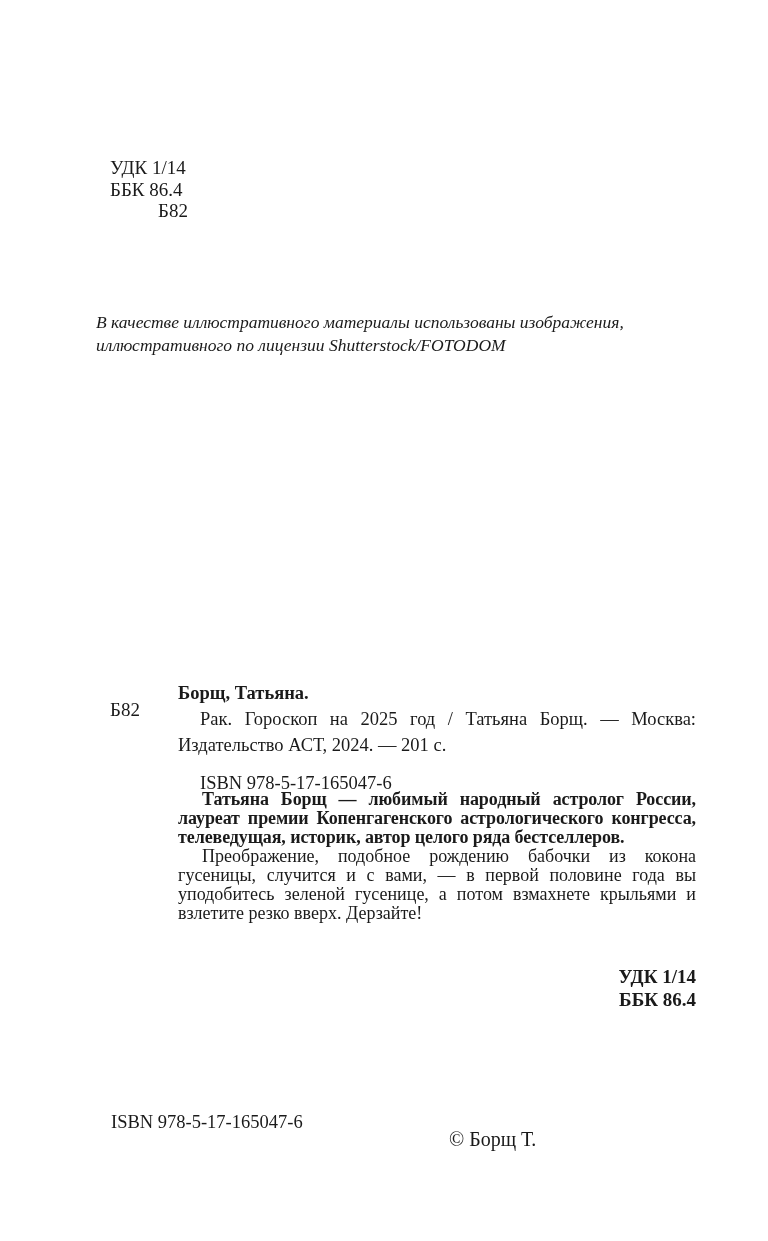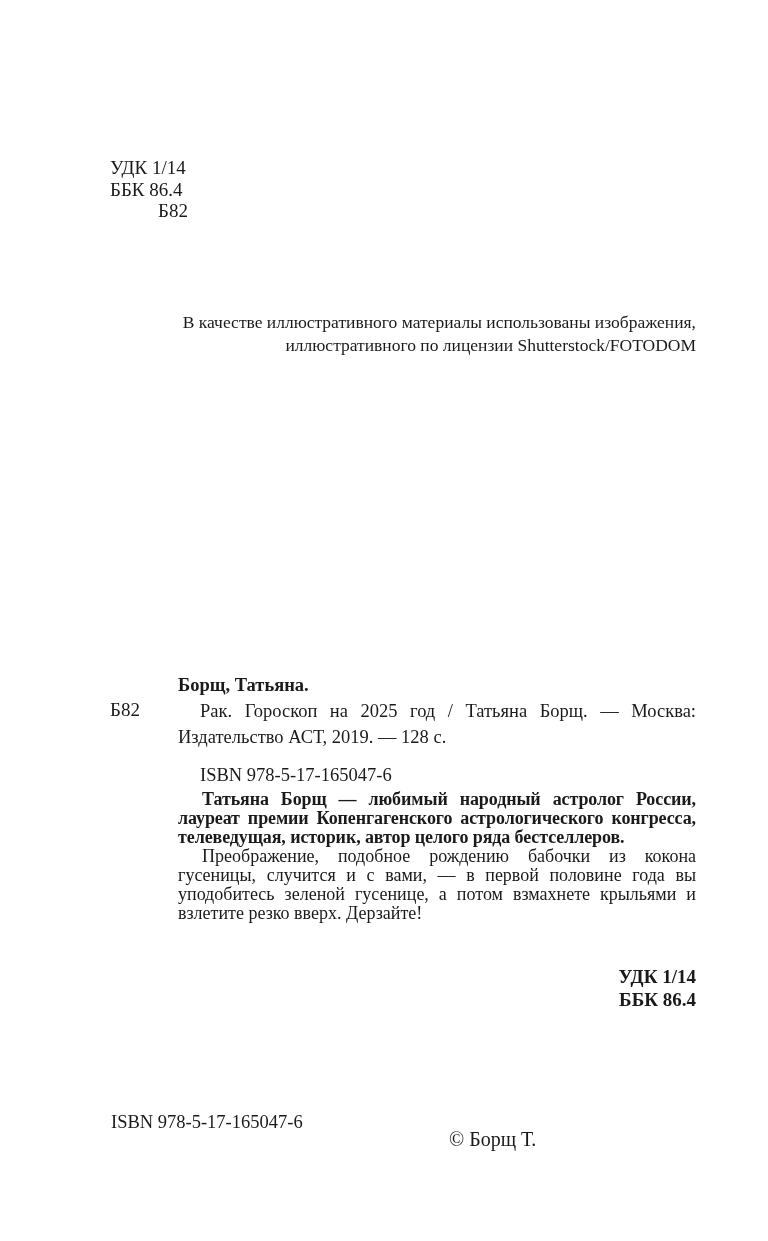--- a/index.html
+++ b/index.html
@@ -39,23 +39,24 @@
   .udk-top .line.indent {
     padding-left: 48px;
   }
 
   
   .credit-note {
     position: absolute;
     left: 96px;
     top: 311px;
     width: 600px;
-    text-align: right;
+    text-align: left;
     font-size: 17.5px;
     line-height: 23px;
+    font-style: italic;
   }
   .credit-note .nline {
     display: block;
   }
 
   
   .biblio {
     position: absolute;
     left: 110px;
     top: 672px;
@@ -70,20 +71,21 @@
   }
   .biblio-body {
     margin-left: 68px;
     width: 518px;
     font-size: 18.5px;
     line-height: 26px;
   }
   .biblio-author {
     font-weight: bold;
     display: block;
+    margin-top: 8px;
   }
   .biblio-desc {
     display: block;
     text-align: justify;
     text-align-last: left;
     text-indent: 22px;
     hyphens: manual;
   }
   .biblio-isbn {
     display: block;
@@ -161,21 +163,21 @@
 
   <div class="credit-note">
     <span class="nline">В качестве иллюстративного материалы использованы изображения,</span>
     <span class="nline">иллюстративного по лицензии Shutterstock/FOTODOM</span>
   </div>
 
   <div class="biblio">
     <span class="biblio-code">Б82</span>
     <div class="biblio-body">
       <span class="biblio-author">Борщ, Татьяна.</span>
-      <span class="biblio-desc">Рак. Гороскоп на 2025 год / Татьяна Борщ. — Москва: Издательство АСТ, 2019. — 128 с.</span>
+      <span class="biblio-desc">Рак. Гороскоп на 2025 год / Татьяна Борщ. — Москва: Издательство АСТ, 2024. — 201 с.</span>
       <span class="biblio-isbn">ISBN 978-5-17-165047-6</span>
     </div>
   </div>
 
   <div class="annotation">
     <p class="bold">Татьяна Борщ — любимый народный астролог России, лауреат премии Копенгагенского астрологического конгресса, телеведущая, историк, автор целого ряда бестселлеров.</p>
     <p>Преображение, подобное рождению бабочки из кокона гусеницы, случится и с вами, — в первой половине года вы уподобитесь зеленой гусенице, а потом взмахнете крыльями и взлетите резко вверх. Дерзайте!</p>
   </div>
 
   <div class="udk-bottom">

